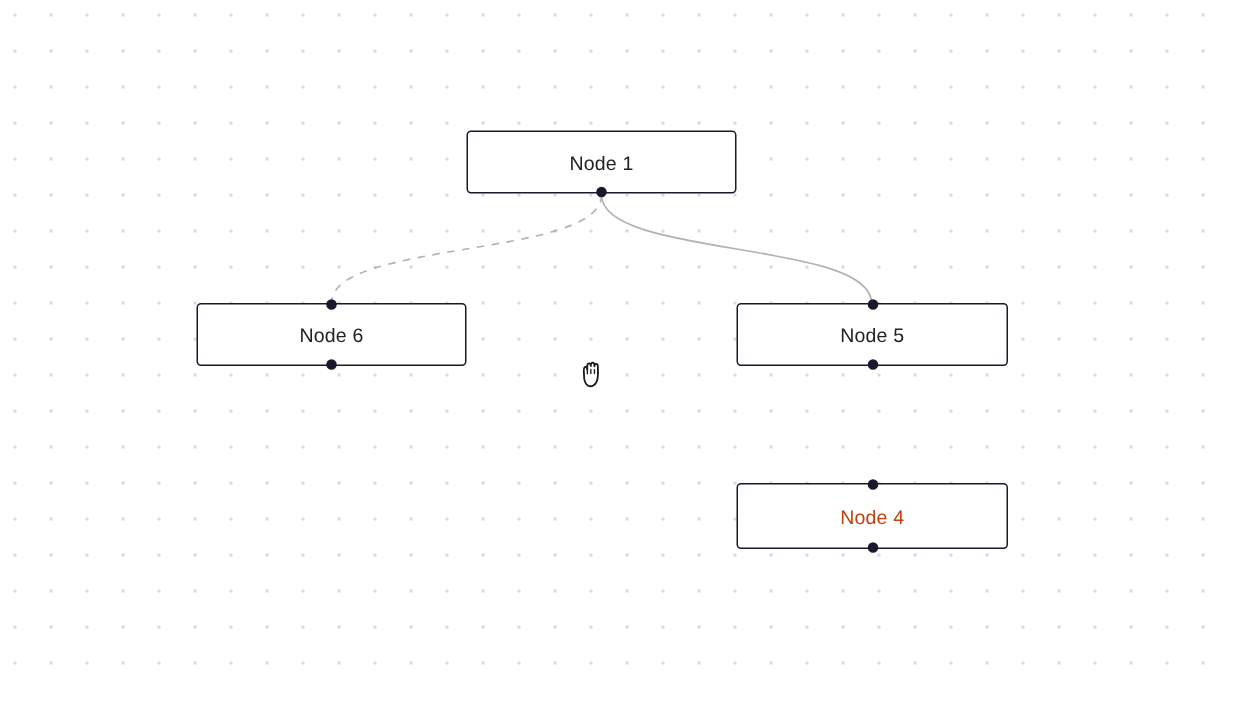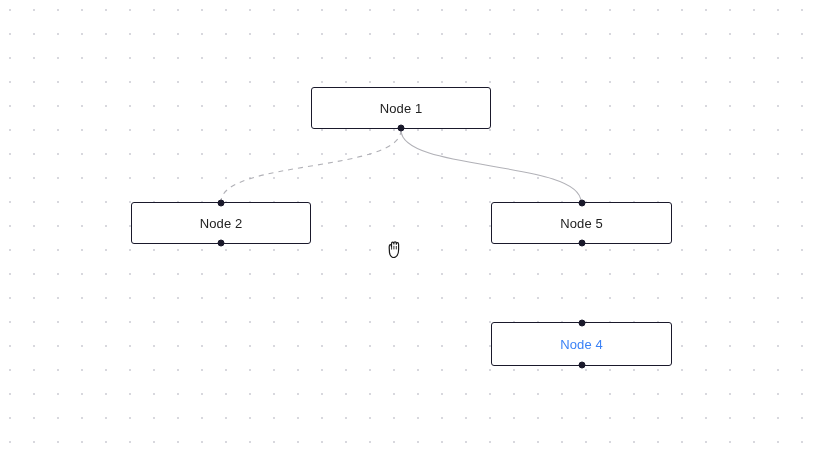--- a/index.html
+++ b/index.html
@@ -108,33 +108,33 @@
     <path class="edge-path dashed" d="M 401,130 C 401,172 221,160 221,202" stroke="#b1b1b7" stroke-dasharray="5 5"></path>
     <path class="edge-path" d="M 401,130 C 401,172 581,160 581,202" stroke="#b1b1b7"></path>
   </svg>
 
   <div class="node" id="node-1" style="left: 311px; top: 87px; width: 180px; height: 42px; border-color: rgb(26, 25, 43); background: rgb(255, 255, 255);">
     <span class="node-label" style="color: rgb(34, 34, 34);">Node 1</span>
     <div class="handle bottom"></div>
   </div>
 
   <div class="node" id="node-2" style="left: 131px; top: 202px; width: 180px; height: 42px; border-color: rgb(26, 25, 43); background: rgb(255, 255, 255);">
-    <span class="node-label" style="color: rgb(34, 34, 34);">Node 2</span>
+    <span class="node-label" style="color: rgb(34, 34, 34);">Node 6</span>
     <div class="handle top"></div>
     <div class="handle bottom"></div>
   </div>
 
   <div class="node" id="node-3" style="left: 491px; top: 202px; width: 181px; height: 42px; border-color: rgb(26, 25, 43); background: rgb(255, 255, 255);">
     <span class="node-label" style="color: rgb(34, 34, 34);">Node 5</span>
     <div class="handle top"></div>
     <div class="handle bottom"></div>
   </div>
 
   <div class="node" id="node-4" style="left: 491px; top: 322px; width: 181px; height: 44px; border-color: rgb(26, 25, 43); background: rgb(255, 255, 255);">
-    <span class="node-label" style="color: #3b82f6;">Node 4</span>
+    <span class="node-label" style="color: #c2410c;">Node 4</span>
     <div class="handle top"></div>
     <div class="handle bottom"></div>
   </div>
 
   <svg id="cursor-graphic" width="20" height="22" viewBox="0 0 20 22" xmlns="http://www.w3.org/2000/svg" style="left: 386px; top: 238px;">
     <path d="M3.2 9.6 C3.2 7.9 3.4 6.6 4.3 6.6 C5.2 6.6 5.4 7.6 5.5 8.6
              L5.5 6.0 C5.5 4.9 5.9 4.2 6.7 4.2 C7.5 4.2 7.9 4.9 7.9 6.0
              L7.9 5.6 C7.9 4.5 8.3 3.8 9.1 3.8 C9.9 3.8 10.3 4.5 10.3 5.6
              L10.3 6.2 C10.3 5.2 10.7 4.6 11.4 4.6 C12.2 4.6 12.6 5.3 12.6 6.4
              L12.6 11.6 C12.6 15.3 11.6 17.8 9.5 19.0

